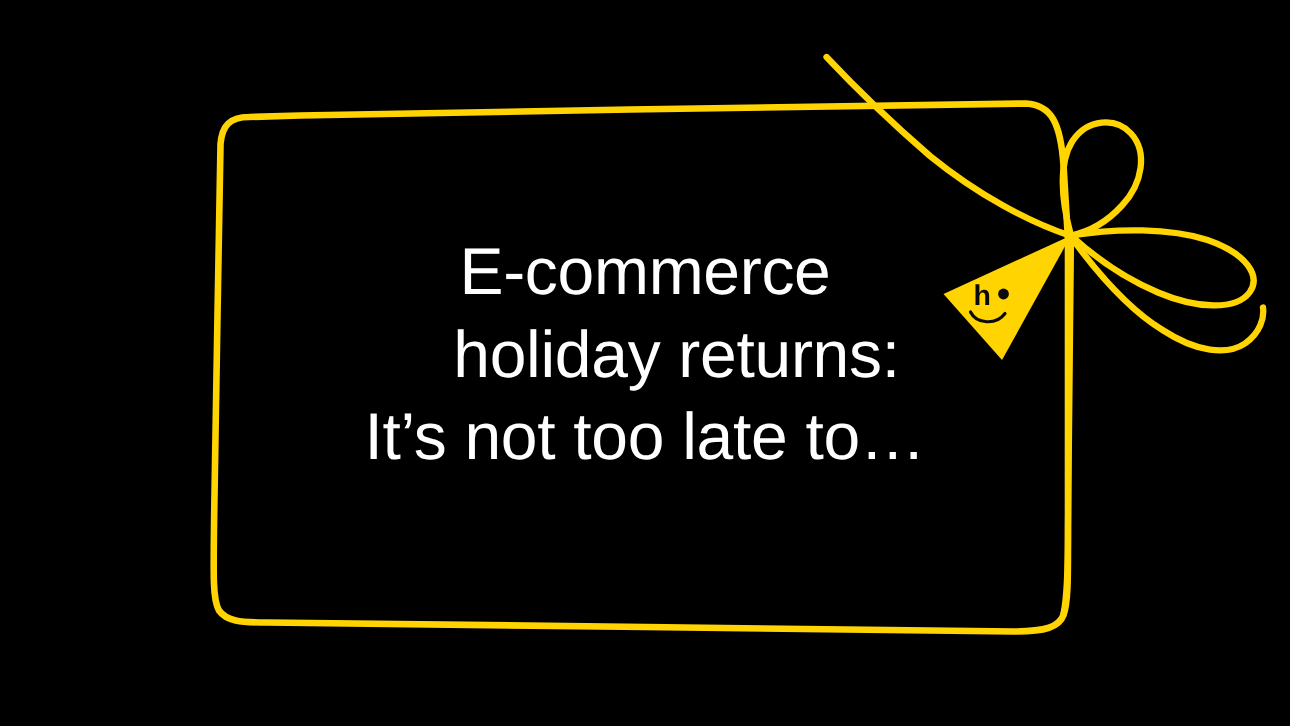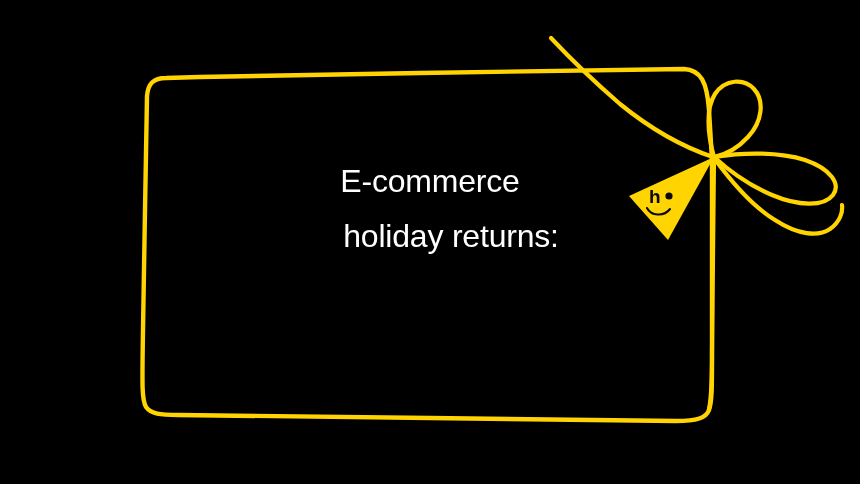--- a/index.html
+++ b/index.html
@@ -27,21 +27,21 @@
     left: 0;
     top: 154px;
     width: 860px;
     text-align: center;
     color: #ffffff;
     z-index: 5;
     pointer-events: none;
   }
   #headline .line {
     display: block;
-    font-size: 32px;
+    font-size: 44px;
     line-height: 55px;
     font-weight: 500;
     letter-spacing: -0.4px;
     white-space: nowrap;
     color: #ffffff;
   }
   #headline .line.l1 { letter-spacing: -0.2px; }
   #headline .line.l2 { letter-spacing: -0.2px; padding-left: 42px; }
   #headline .line.l3 { letter-spacing: -0.2px; }
   .logo-text {
@@ -107,15 +107,16 @@
       <text class="logo-text" x="649" y="203">h</text>
       <circle cx="669" cy="196" r="3.6" fill="#0a0a0a"></circle>
       <path fill="none" stroke="#0a0a0a" stroke-width="2.1" stroke-linecap="round" d="M 647 208 C 651 216 664 217 670 209"></path>
     </g>
 
   </svg>
 
   <div id="headline">
     <span class="line l1">E-commerce</span>
     <span class="line l2">holiday returns:</span>
+    <span class="line l3">It’s not too late to…</span>
   </div>
 
 </div>
 
 </body></html>

